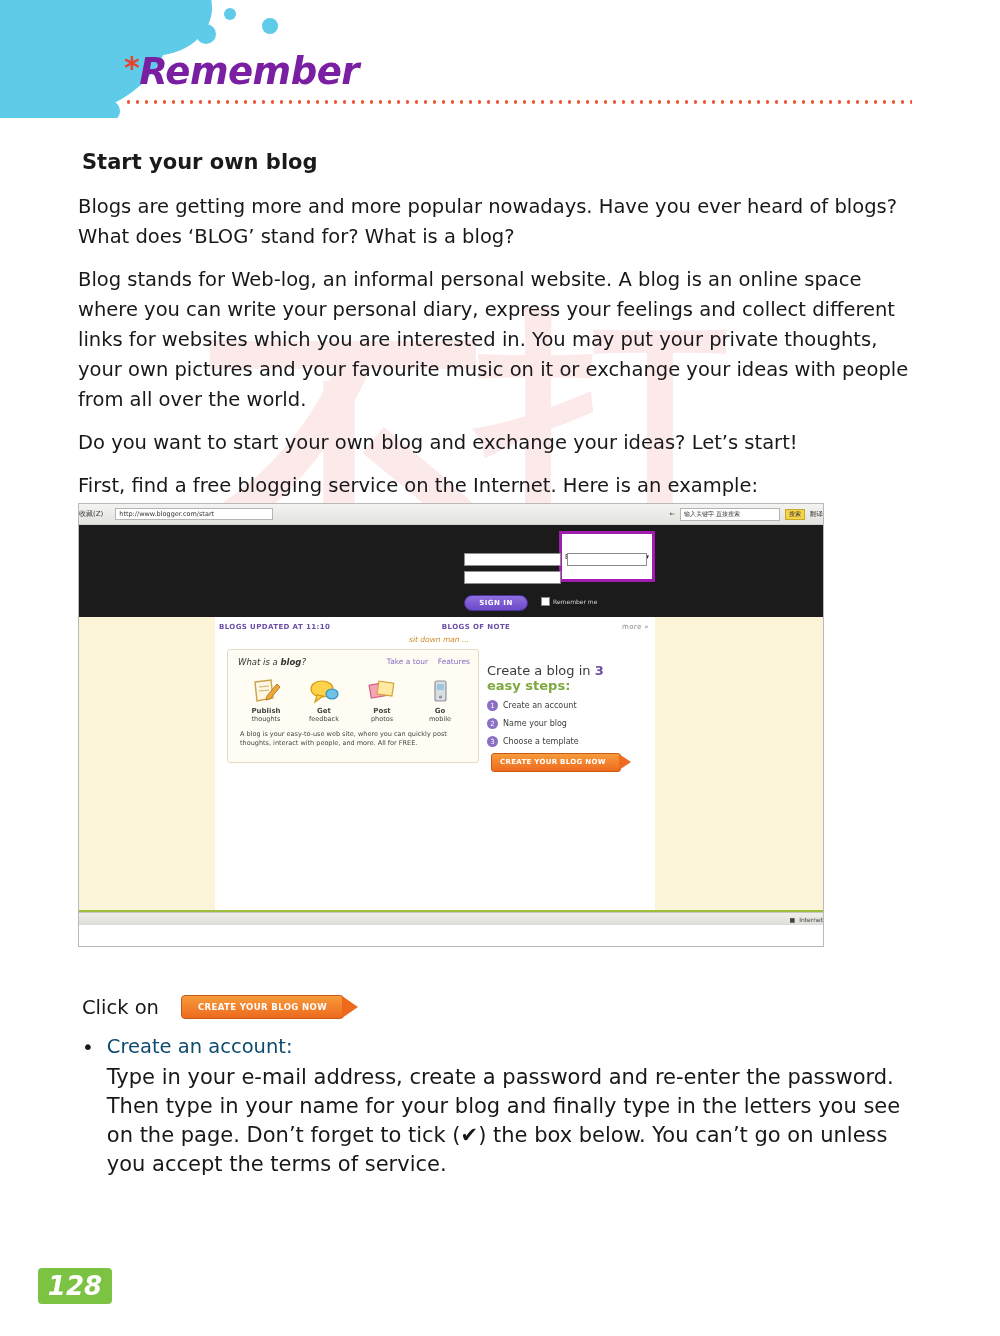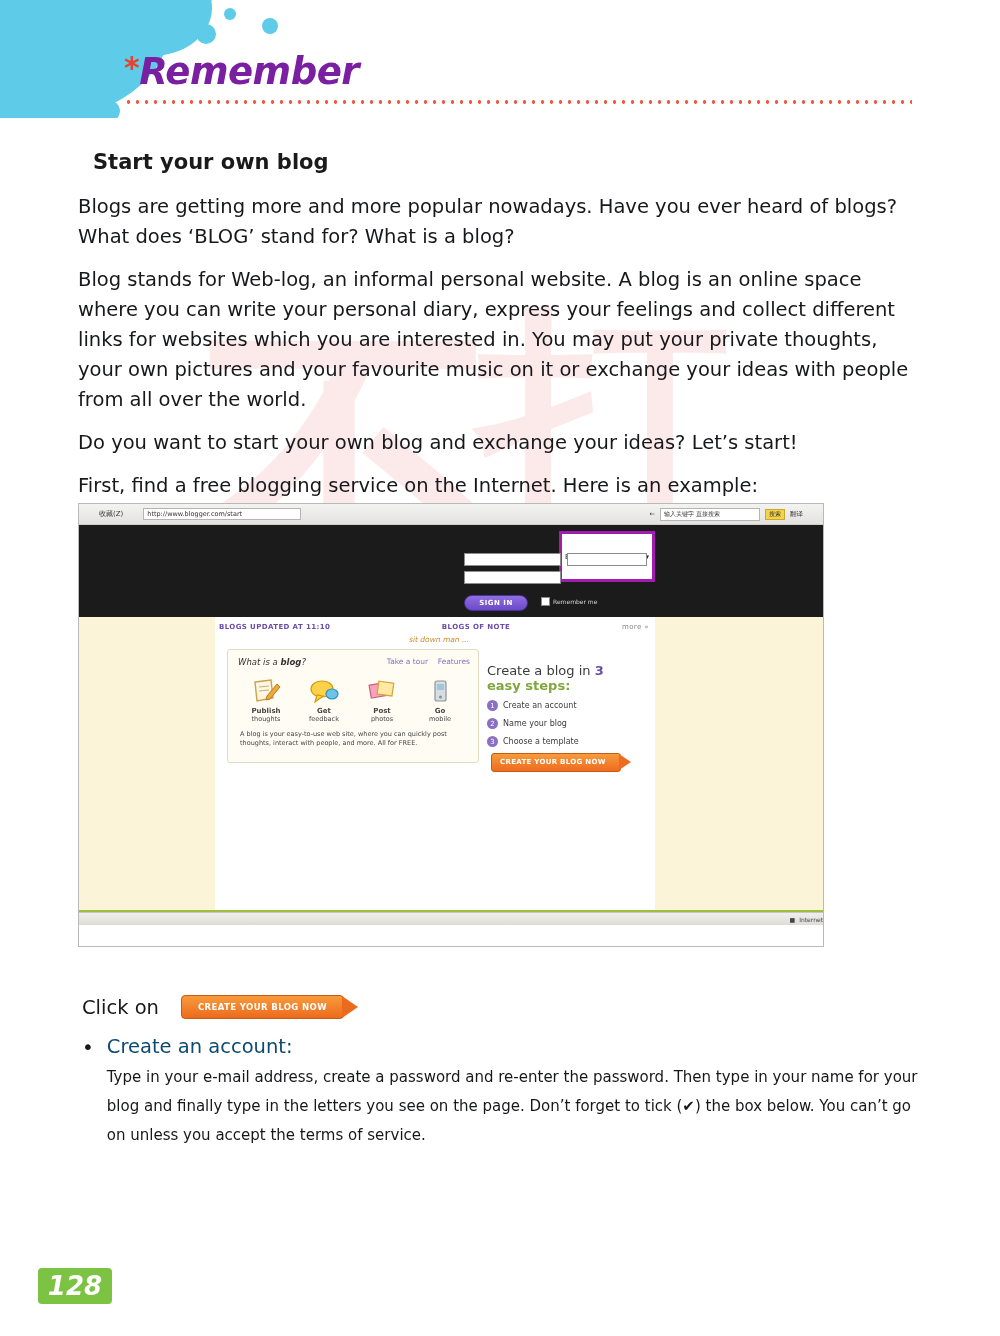--- a/index.html
+++ b/index.html
@@ -93,21 +93,21 @@
     position: absolute;
     left: 78px;
     top: 150px;
     width: 846px;
     z-index: 2;
   }
   .heading {
     font-size: 21px;
     font-weight: bold;
     color: #1a1a1a;
-    margin: 0 0 18px 15px;
+    margin: 0 0 18px 4px;
   }
   p.para {
     font-size: 19.5px;
     line-height: 30px;
     color: #17181a;
     margin: 0 0 13px 0;
   }
 
   
   .browser {
@@ -123,22 +123,22 @@
     font-family: "DejaVu Sans", sans-serif;
   }
   .bw-toolbar {
     height: 20px;
     background: linear-gradient(#f3f3f1, #e3e2de);
     border-bottom: 1px solid #cfcfcb;
     display: flex;
     align-items: center;
     font-size: 7px;
     color: #3a3a3a;
-    padding: 0 20px;
-    gap: 20px;
+    padding: 0 0;
+    gap: 12px;
   }
   .bw-addr {
     flex: 1;
     display: flex;
     align-items: center;
     gap: 4px;
     overflow: hidden;
     white-space: nowrap;
   }
   .addr-box {
@@ -486,21 +486,21 @@
   }
   .bullet-body {
     flex: 1;
   }
   .bullet-title {
     font-size: 19.5px;
     line-height: 30px;
     color: #0c4a6e;
   }
   .bullet-text {
-    font-size: 15px;
+    font-size: 21px;
     line-height: 29px;
     color: #17181a;
     margin-top: 1px;
   }
 
   
   .page-num {
     position: absolute;
     left: 38px;
     bottom: 32px;

